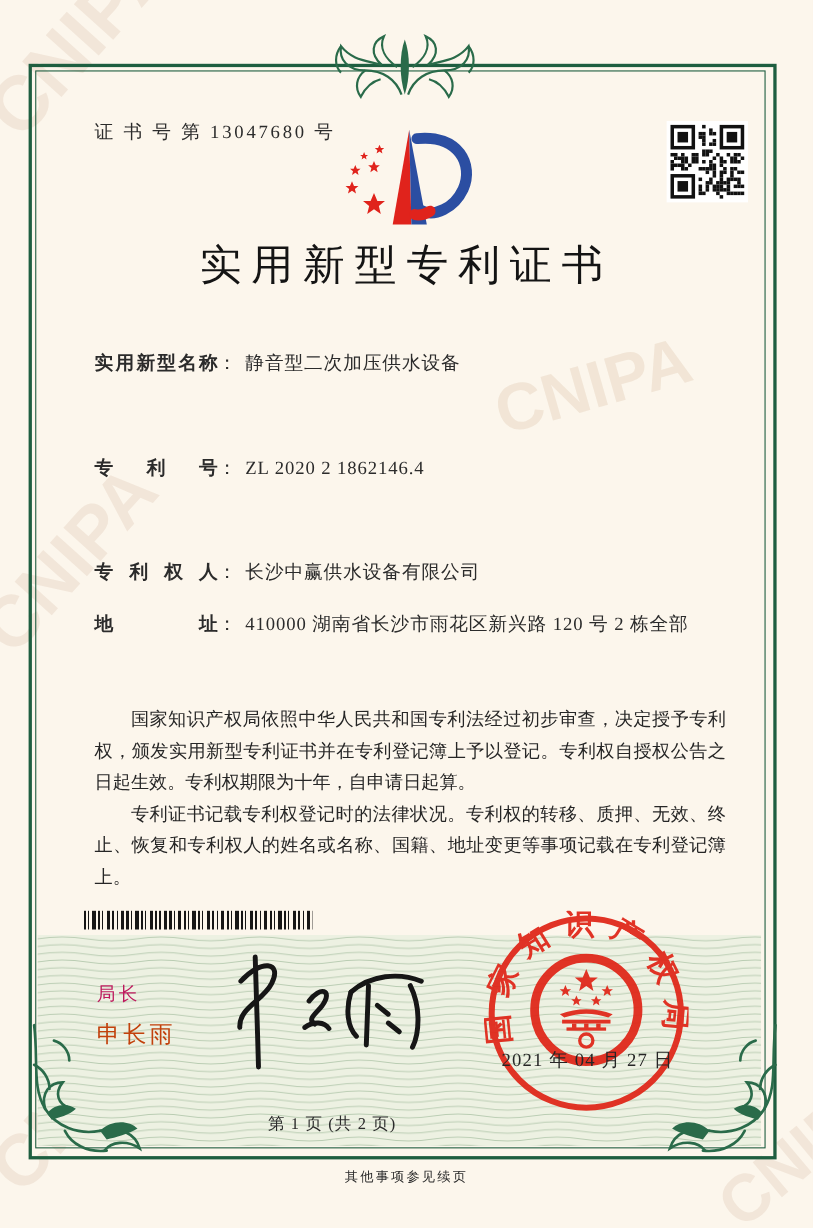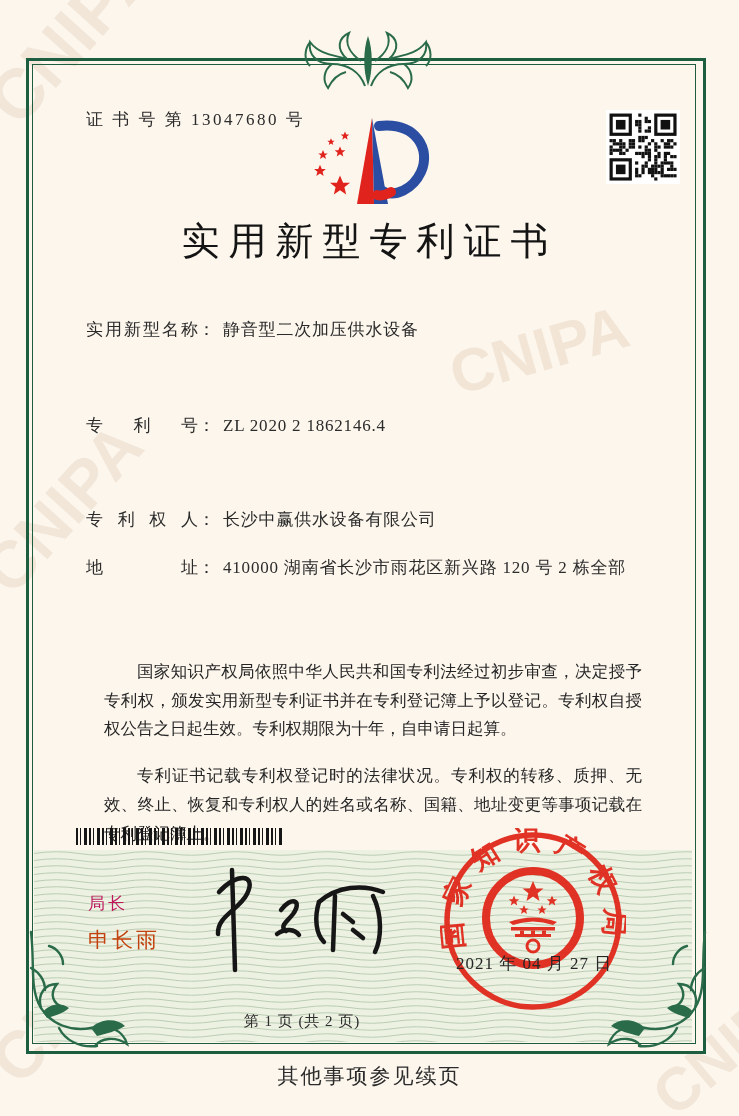--- a/index.html
+++ b/index.html
@@ -35,46 +35,46 @@
 
   .cert-no{position:absolute;left:86px;top:108px;font-size:17px;letter-spacing:2.5px;color:#2b2b2b;}
 
   .logo{position:absolute;left:295px;top:110px;width:150px;height:106px;}
   .qr{position:absolute;left:606px;top:110px;width:70px;height:70px;background:#fff;padding:2px;}
 
   .title{position:absolute;left:0;top:216px;width:739px;text-align:center;
     font-size:38px;font-weight:normal;letter-spacing:9px;color:#141414;}
 
   .field-row{position:absolute;left:86px;font-size:17px;color:#2b2b2b;white-space:nowrap;}
-  .f-label{display:inline-block;width:112px;text-align:justify;text-align-last:justify;vertical-align:top;}
+  .f-label{display:inline-block;width:112px;text-align:justify;text-align-last:justify;vertical-align:top;font-weight:bold;}
   .f-colon{margin-right:8px;}
   .f-value{letter-spacing:0.8px;}
 
   .grant-row{position:absolute;left:86px;top:600px;font-size:17px;color:#2b2b2b;white-space:nowrap;}
   .grant-no{margin-left:52px;}
 
   .body-text{position:absolute;left:86px;top:640px;width:574px;font-size:16.5px;
     line-height:1.74;color:#262626;text-align:justify;}
-  .body-text p{margin:18px;text-indent:2em;}
+  .body-text p{margin:0;text-indent:2em;}
 
   .barcode{position:absolute;left:76px;top:828px;width:208px;height:17px;
     background:repeating-linear-gradient(90deg,#161616 0 2px,transparent 2px 4px,
       #161616 4px 5px,transparent 5px 8px,#161616 8px 11px,transparent 11px 13px);}
 
   .signer-title{position:absolute;left:88px;top:892px;font-size:17px;letter-spacing:3px;color:#be185d;}
   .signer-name{position:absolute;left:88px;top:926px;font-size:21px;letter-spacing:3px;color:#c2410c;}
   .signature{position:absolute;left:185px;top:858px;width:220px;height:118px;}
 
   .seal{position:absolute;left:440px;top:828px;width:186px;height:186px;opacity:0.93;}
   .seal-date{position:absolute;left:456px;top:952px;font-size:17px;letter-spacing:1px;color:#262626;}
 
   .page-indicator{position:absolute;left:0;top:1012px;width:604px;text-align:center;
     font-size:15px;color:#2b2b2b;letter-spacing:1px;}
   .continuation{position:absolute;left:0;top:1062px;width:739px;text-align:center;
-    font-size:21px;color:#2b2b2b;letter-spacing:2px;}
+    font-size:12px;color:#2b2b2b;letter-spacing:2px;}
 </style>
 </head>
 <body>
 
 <div id="page">
 
   <div class="wm wm1">CNIPA</div>
   <div class="wm wm2">CNIPA</div>
   <div class="wm wm3">CNIPA</div>
   <div class="wm wm4">CNIPA</div>

